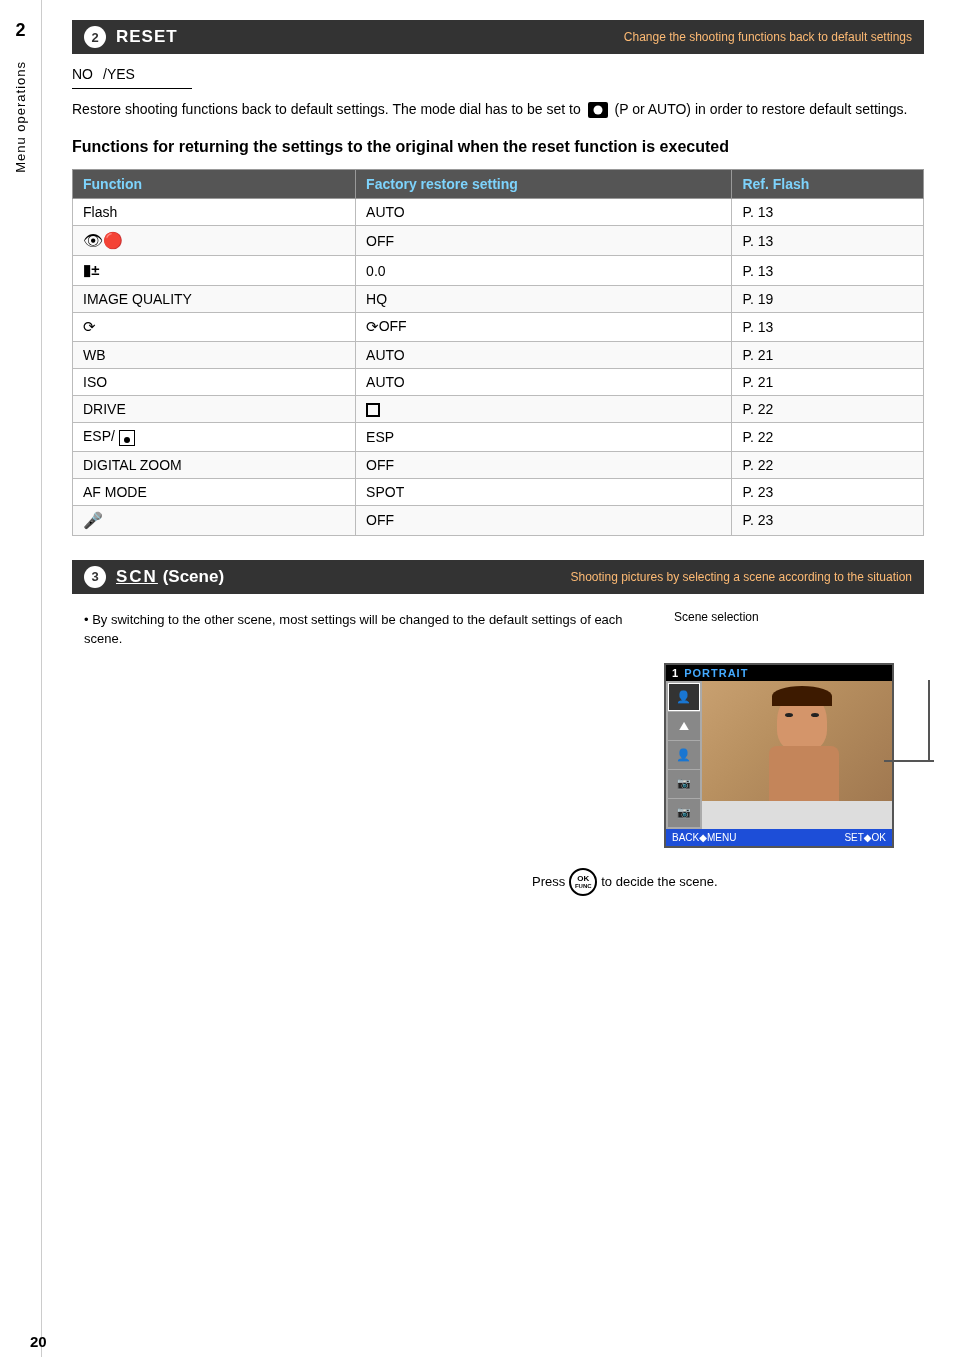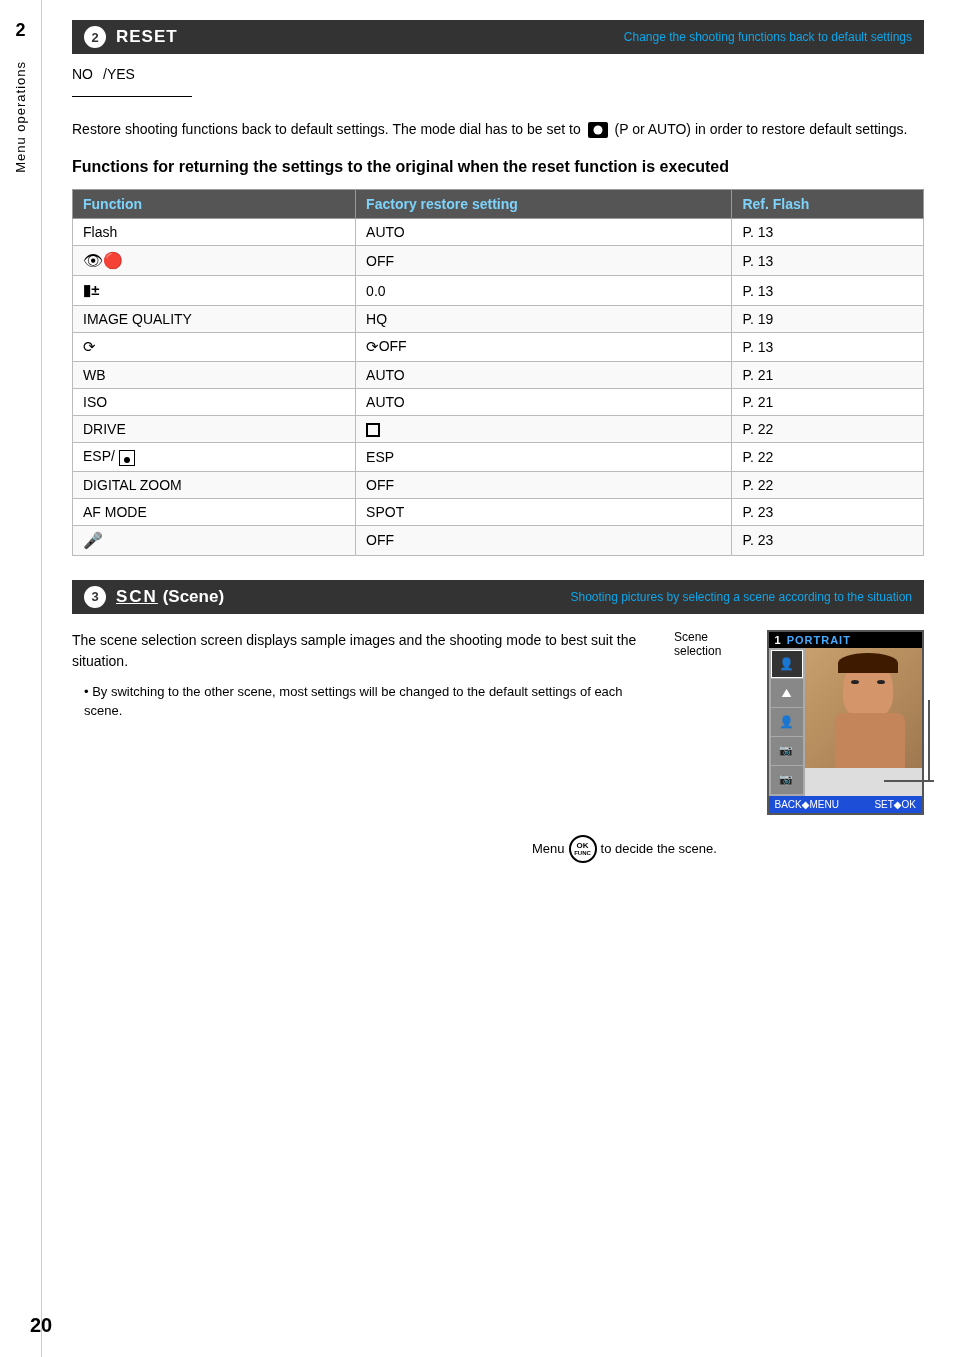--- a/index.html
+++ b/index.html
@@ -79,33 +79,33 @@
     }
 
     .section-title {
       font-size: 17px;
       font-weight: bold;
       letter-spacing: 1px;
     }
 
     .section-description {
       font-size: 12px;
-      color: #0ea5e9;
+      color: #fdba74;
       margin-left: auto;
       padding-left: 20px;
     }
 
     
     .options-row {
       display: flex;
       align-items: center;
-      margin-bottom: 22px;
+      margin-bottom: 10px;
       border-bottom: 1px solid #000;
       width: 120px;
-      padding-bottom: 14px;
+      padding-bottom: 6px;
     }
 
     .option-item {
       font-size: 14px;
       margin-right: 10px;
     }
 
     
     .body-text {
       font-size: 14px;
@@ -188,21 +188,21 @@
     .scn-bullet {
       font-size: 13px;
       line-height: 1.5;
       padding-left: 12px;
     }
 
     .scn-image-col {
       width: 260px;
       flex-shrink: 0;
       display: flex;
-      flex-direction: row;
+      flex-direction: column;
       align-items: flex-start;
       position: relative;
       gap: 35px;
     }
 
     .scene-selection-label {
       font-size: 12px;
       margin-bottom: 4px;
       align-self: flex-start;
       margin-left: 10px;
@@ -318,23 +318,23 @@
       font-size: 9px;
       font-weight: bold;
       vertical-align: middle;
       line-height: 1;
       flex-direction: column;
     }
 
     
     .page-number {
       position: absolute;
-      bottom: 20px;
+      bottom: 7px;
       left: 30px;
-      font-size: 20px;
+      font-size: 15px;
       font-weight: bold;
     }
 
     
     .drive-icon {
       display: inline-block;
       width: 14px;
       height: 14px;
       border: 2px solid #000;
       vertical-align: middle;
@@ -476,21 +476,20 @@
       <span class="scn-title">
         <span class="scn-title-underline">SCN</span>
         <span>(Scene)</span>
       </span>
       <span class="section-description">Shooting pictures by selecting a scene according to the situation</span>
     </div>
 
     <div class="scn-content-row">
 
       <div class="scn-text-col">
-        <p class="scn-text">The scene selection screen displays sample images and the shooting mode to best suit the situation.</p>
         <p class="scn-bullet">• By switching to the other scene, most settings will be changed to the default settings of each scene.</p>
       </div>
 
       <div class="scn-image-col" style="position:relative;">
         <span class="scene-selection-label">Scene selection</span>
 
         <div class="scene-ui">
 
           <div class="scene-ui-top-bar">
             <span class="scene-ui-number">1</span>
@@ -544,21 +543,21 @@
         </div>
 
         <div style="position:absolute;right:-10px;top:70px;display:flex;flex-direction:column;align-items:center;">
           <div style="width:2px;height:80px;background:#555;margin-left:40px;"></div>
           <div style="width:50px;height:2px;background:#555;"></div>
         </div>
       </div>
     </div>
 
     <div style="margin-top:20px;margin-left:460px;font-size:13px;display:flex;align-items:center;gap:4px;">
-      <span>Menu</span>
+      <span>Press</span>
 
       <span class="ok-button-icon" style="font-size:7px;font-weight:bold;border-radius:50%;border:2px solid #000;width:28px;height:28px;display:inline-flex;flex-direction:column;align-items:center;justify-content:center;vertical-align:middle;">
         <span style="font-size:8px;line-height:1;">OK</span>
         <span style="font-size:6px;line-height:1;">FUNC</span>
       </span>
       <span>to decide the scene.</span>
     </div>
 
     <div class="page-number">20</div>
 

